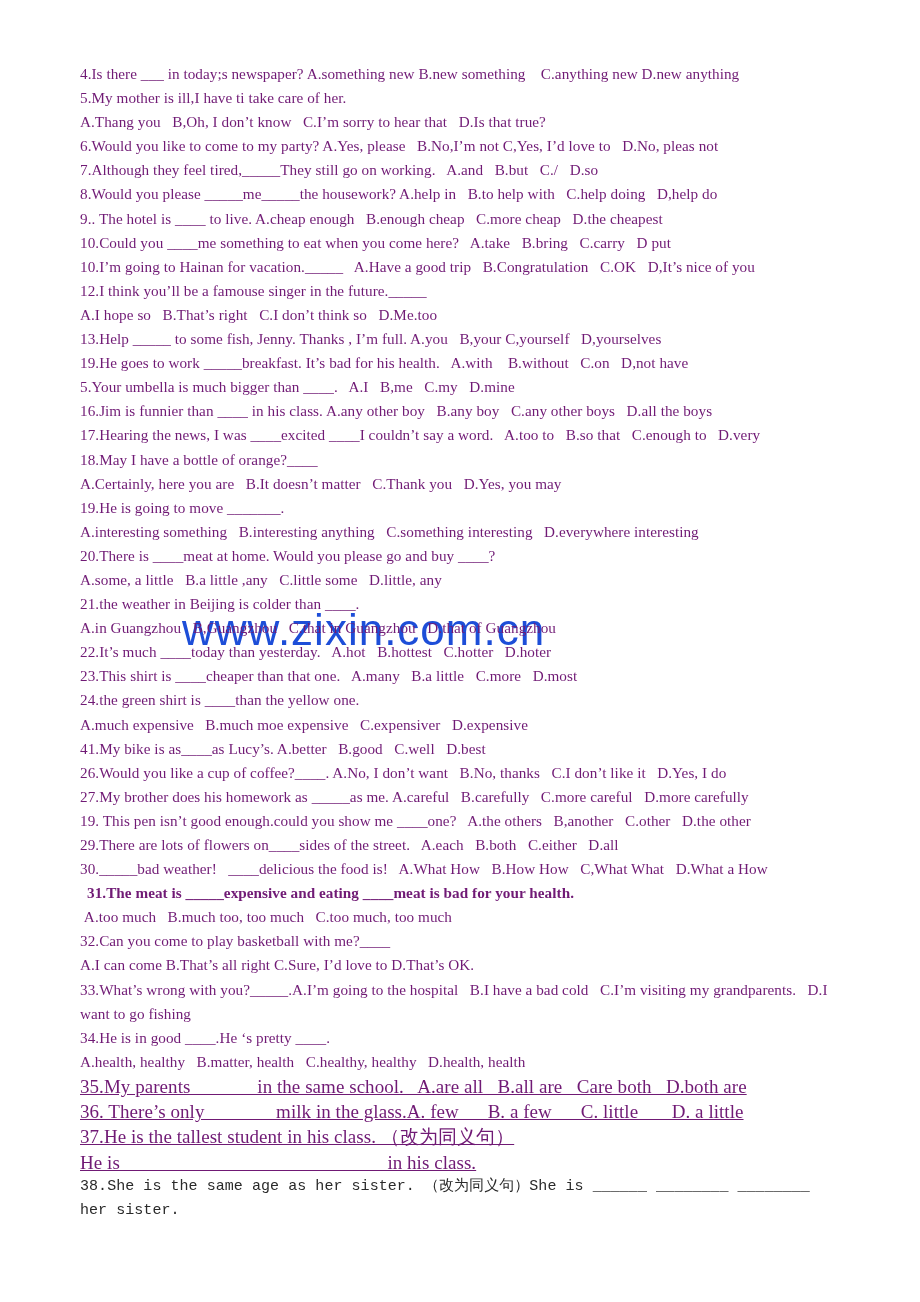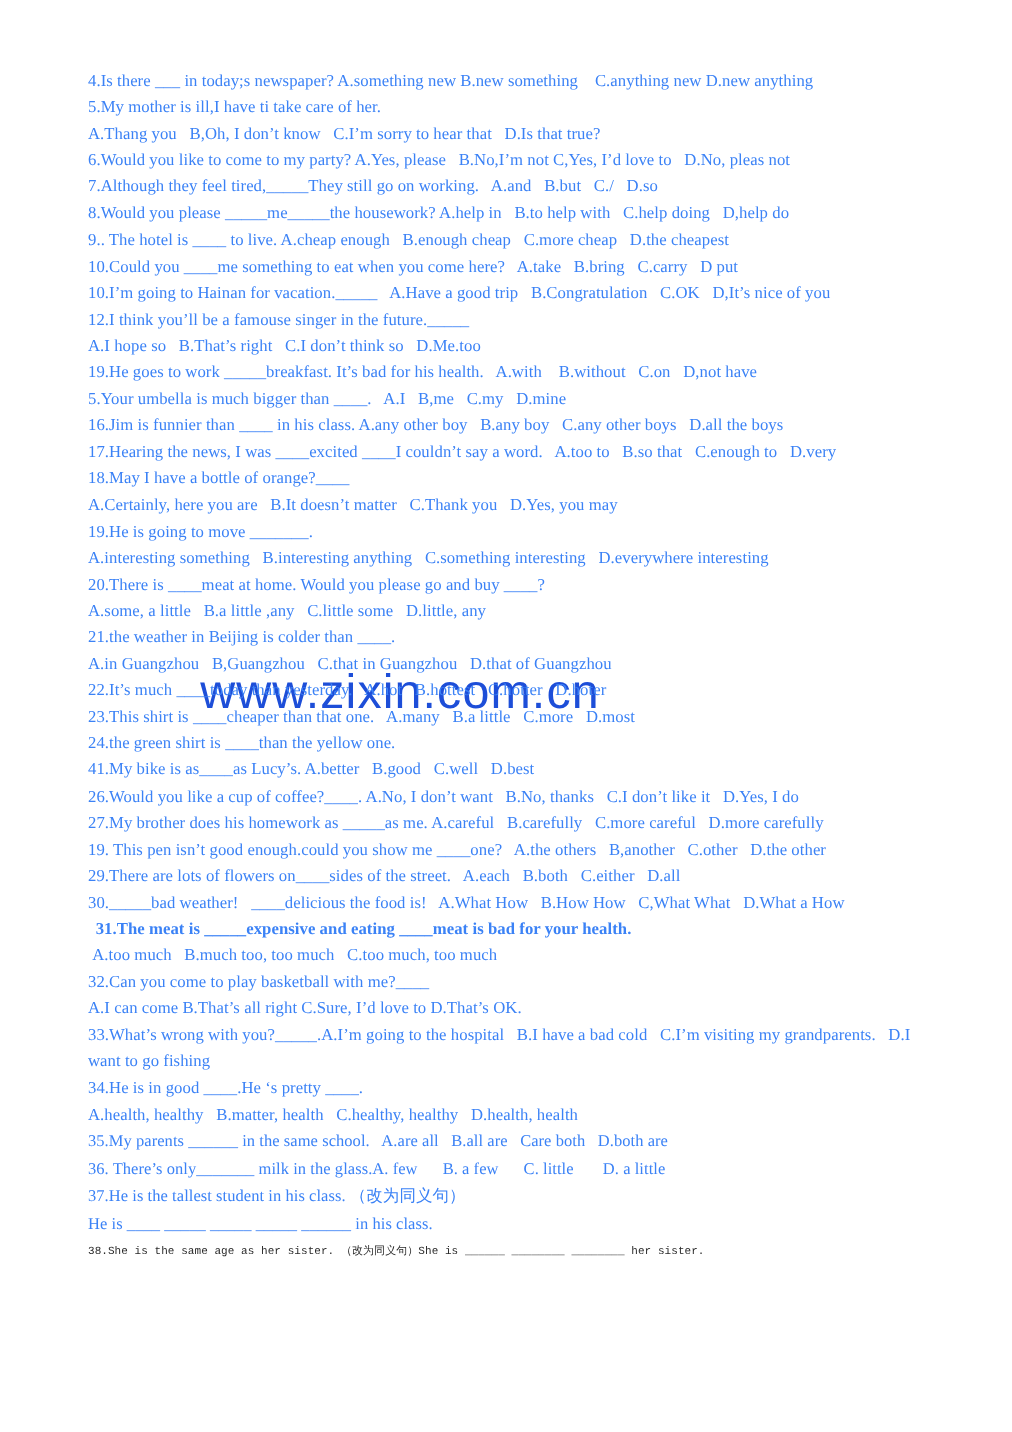--- a/index.html
+++ b/index.html
@@ -47,41 +47,42 @@
     left: 80px;
     top: 62px;
     width: 756px;
     z-index: 2;
   }
 
   .ln {
     font-size: 15.2px;
     line-height: 24.1px;
     white-space: pre-wrap;
-    color: #3b82f6;
+    color: #701a75;
     letter-spacing: 0.05px;
   }
 
   
   .ln.just {
     text-align: justify;
     text-align-last: left;
     white-space: normal;
   }
 
   
   .ln.big {
-    font-size: 15px;
+    font-size: 19px;
     line-height: 25.2px;
+    text-decoration: underline;
   }
 
   
   .ln.mono {
     font-family: "Liberation Mono", "DejaVu Sans Mono", monospace;
-    font-size: 10px;
+    font-size: 15px;
     line-height: 24px;
     color: #2a2a2a;
   }
 
   .ln.indent { padding-left: 7px; font-weight: bold; }
 </style>
 </head>
 <body>
 
 <div id="page">
@@ -93,35 +94,37 @@
     <div class="ln">5.My mother is ill,I have ti take care of her.</div>
     <div class="ln">A.Thang you   B,Oh, I don’t know   C.I’m sorry to hear that   D.Is that true?</div>
     <div class="ln">6.Would you like to come to my party? A.Yes, please   B.No,I’m not C,Yes, I’d love to   D.No, pleas not</div>
     <div class="ln">7.Although they feel tired,_____They still go on working.   A.and   B.but   C./   D.so</div>
     <div class="ln">8.Would you please _____me_____the housework? A.help in   B.to help with   C.help doing   D,help do</div>
     <div class="ln">9.. The hotel is ____ to live. A.cheap enough   B.enough cheap   C.more cheap   D.the cheapest</div>
     <div class="ln">10.Could you ____me something to eat when you come here?   A.take   B.bring   C.carry   D put</div>
     <div class="ln">10.I’m going to Hainan for vacation._____   A.Have a good trip   B.Congratulation   C.OK   D,It’s nice of you</div>
     <div class="ln">12.I think you’ll be a famouse singer in the future._____</div>
     <div class="ln">A.I hope so   B.That’s right   C.I don’t think so   D.Me.too</div>
+    <div class="ln">13.Help _____ to some fish, Jenny. Thanks , I’m full. A.you   B,your C,yourself   D,yourselves</div>
     <div class="ln">19.He goes to work _____breakfast. It’s bad for his health.   A.with    B.without   C.on   D,not have</div>
     <div class="ln">5.Your umbella is much bigger than ____.   A.I   B,me   C.my   D.mine</div>
     <div class="ln">16.Jim is funnier than ____ in his class. A.any other boy   B.any boy   C.any other boys   D.all the boys</div>
     <div class="ln">17.Hearing the news, I was ____excited ____I couldn’t say a word.   A.too to   B.so that   C.enough to   D.very</div>
     <div class="ln">18.May I have a bottle of orange?____</div>
     <div class="ln">A.Certainly, here you are   B.It doesn’t matter   C.Thank you   D.Yes, you may</div>
     <div class="ln">19.He is going to move _______.</div>
     <div class="ln">A.interesting something   B.interesting anything   C.something interesting   D.everywhere interesting</div>
     <div class="ln">20.There is ____meat at home. Would you please go and buy ____?</div>
     <div class="ln">A.some, a little   B.a little ,any   C.little some   D.little, any</div>
     <div class="ln">21.the weather in Beijing is colder than ____.</div>
     <div class="ln">A.in Guangzhou   B,Guangzhou   C.that in Guangzhou   D.that of Guangzhou</div>
     <div class="ln">22.It’s much ____today than yesterday.   A.hot   B.hottest   C.hotter   D.hoter</div>
     <div class="ln">23.This shirt is ____cheaper than that one.   A.many   B.a little   C.more   D.most</div>
     <div class="ln">24.the green shirt is ____than the yellow one.</div>
+    <div class="ln">A.much expensive   B.much moe expensive   C.expensiver   D.expensive</div>
     <div class="ln">41.My bike is as____as Lucy’s. A.better   B.good   C.well   D.best</div>
     <div class="ln">26.Would you like a cup of coffee?____. A.No, I don’t want   B.No, thanks   C.I don’t like it   D.Yes, I do</div>
     <div class="ln">27.My brother does his homework as _____as me. A.careful   B.carefully   C.more careful   D.more carefully</div>
     <div class="ln">19. This pen isn’t good enough.could you show me ____one?   A.the others   B,another   C.other   D.the other</div>
     <div class="ln">29.There are lots of flowers on____sides of the street.   A.each   B.both   C.either   D.all</div>
     <div class="ln">30._____bad weather!   ____delicious the food is!   A.What How   B.How How   C,What What   D.What a How</div>
     <div class="ln indent">31.The meat is _____expensive and eating ____meat is bad for your health.</div>
     <div class="ln"> A.too much   B.much too, too much   C.too much, too much</div>
     <div class="ln">32.Can you come to play basketball with me?____</div>
     <div class="ln just">A.I can come   B.That’s all right   C.Sure, I’d love to   D.That’s OK.</div>

